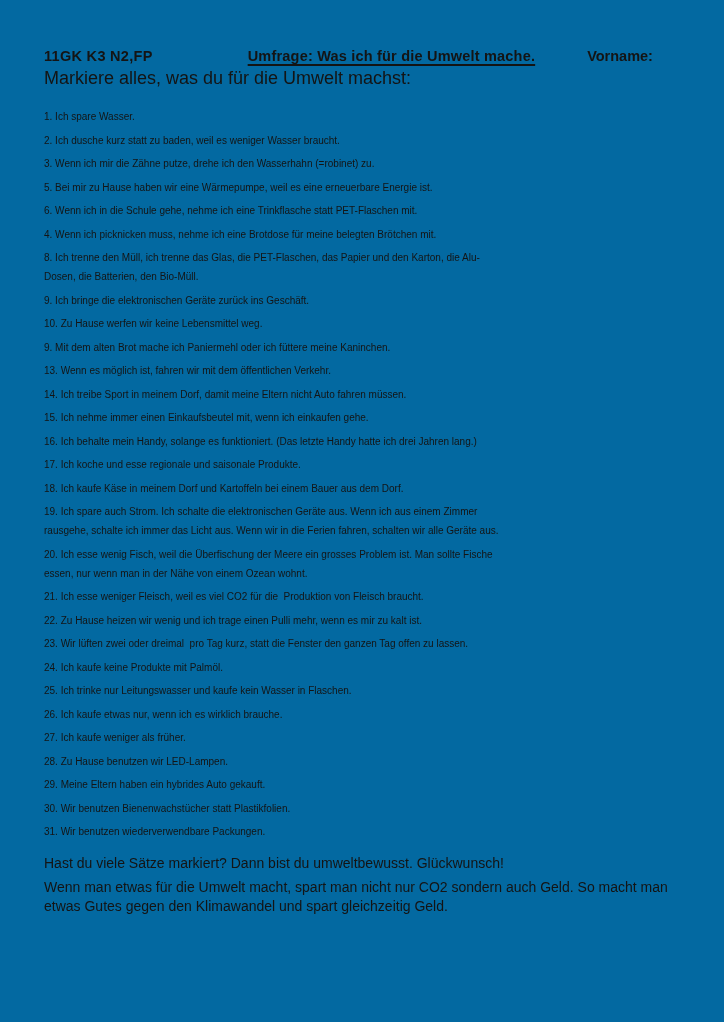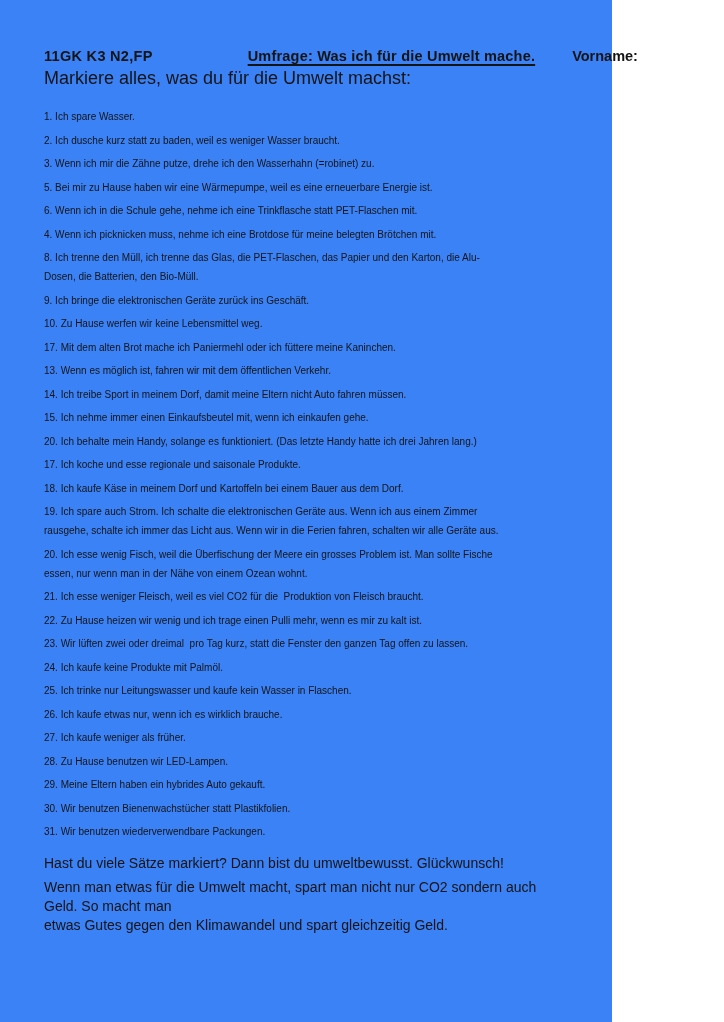--- a/index.html
+++ b/index.html
@@ -9,43 +9,43 @@
   }
   body {
     width: 724px;
     height: 1022px;
     overflow: hidden;
     font-family: "Liberation Sans", "DejaVu Sans", sans-serif;
     color: #141414;
   }
   .page {
     box-sizing: border-box;
-    width: 612px;
+    width: 724px;
     height: 1022px;
     padding: 46px 40px 24px 44px;
-    background: #3b82f6;
+    background: #0369a1;
   }
   .header-row {
     display: flex;
     align-items: baseline;
     font-size: 14.5px;
     font-weight: bold;
     line-height: 20px;
     white-space: nowrap;
   }
   .class-code { letter-spacing: 0.3px; }
   .doc-title {
     margin-left: 49px;
     text-decoration: underline;
     text-decoration-thickness: 1.5px;
     text-underline-offset: 3px;
     letter-spacing: 0.2px;
     padding-left: 46px;
   }
-  .name-label { margin-left: 37px; }
+  .name-label { margin-left: 52px; }
   .instruction {
     margin: 3px 0 19px 0;
     font-size: 18px;
     line-height: 19px;
   }
   .items p {
     margin: 0 0 4.5px 0;
     font-size: 10px;
     line-height: 19px;
     white-space: pre-wrap;
@@ -77,25 +77,25 @@
     <p>1. Ich spare Wasser.</p>
     <p>2. Ich dusche kurz statt zu baden, weil es weniger Wasser braucht.</p>
     <p>3. Wenn ich mir die Zähne putze, drehe ich den Wasserhahn (=robinet) zu.</p>
     <p>5. Bei mir zu Hause haben wir eine Wärmepumpe, weil es eine erneuerbare Energie ist.</p>
     <p>6. Wenn ich in die Schule gehe, nehme ich eine Trinkflasche statt PET-Flaschen mit.</p>
     <p>4. Wenn ich picknicken muss, nehme ich eine Brotdose für meine belegten Brötchen mit.</p>
     <p>8. Ich trenne den Müll, ich trenne das Glas, die PET-Flaschen, das Papier und den Karton, die Alu-
 Dosen, die Batterien, den Bio-Müll.</p>
     <p>9. Ich bringe die elektronischen Geräte zurück ins Geschäft.</p>
     <p>10. Zu Hause werfen wir keine Lebensmittel weg.</p>
-    <p>17. Mit dem alten Brot mache ich Paniermehl oder ich füttere meine Kaninchen.</p>
+    <p>9. Mit dem alten Brot mache ich Paniermehl oder ich füttere meine Kaninchen.</p>
     <p>13. Wenn es möglich ist, fahren wir mit dem öffentlichen Verkehr.</p>
     <p>14. Ich treibe Sport in meinem Dorf, damit meine Eltern nicht Auto fahren müssen.</p>
     <p>15. Ich nehme immer einen Einkaufsbeutel mit, wenn ich einkaufen gehe.</p>
-    <p>20. Ich behalte mein Handy, solange es funktioniert. (Das letzte Handy hatte ich drei Jahren lang.)</p>
+    <p>16. Ich behalte mein Handy, solange es funktioniert. (Das letzte Handy hatte ich drei Jahren lang.)</p>
     <p>17. Ich koche und esse regionale und saisonale Produkte.</p>
     <p>18. Ich kaufe Käse in meinem Dorf und Kartoffeln bei einem Bauer aus dem Dorf.</p>
     <p>19. Ich spare auch Strom. Ich schalte die elektronischen Geräte aus. Wenn ich aus einem Zimmer
 rausgehe, schalte ich immer das Licht aus. Wenn wir in die Ferien fahren, schalten wir alle Geräte aus.</p>
     <p>20. Ich esse wenig Fisch, weil die Überfischung der Meere ein grosses Problem ist. Man sollte Fische
 essen, nur wenn man in der Nähe von einem Ozean wohnt.</p>
     <p>21. Ich esse weniger Fleisch, weil es viel CO2 für die  Produktion von Fleisch braucht.</p>
     <p>22. Zu Hause heizen wir wenig und ich trage einen Pulli mehr, wenn es mir zu kalt ist.</p>
     <p>23. Wir lüften zwei oder dreimal  pro Tag kurz, statt die Fenster den ganzen Tag offen zu lassen.</p>
     <p>24. Ich kaufe keine Produkte mit Palmöl.</p>

